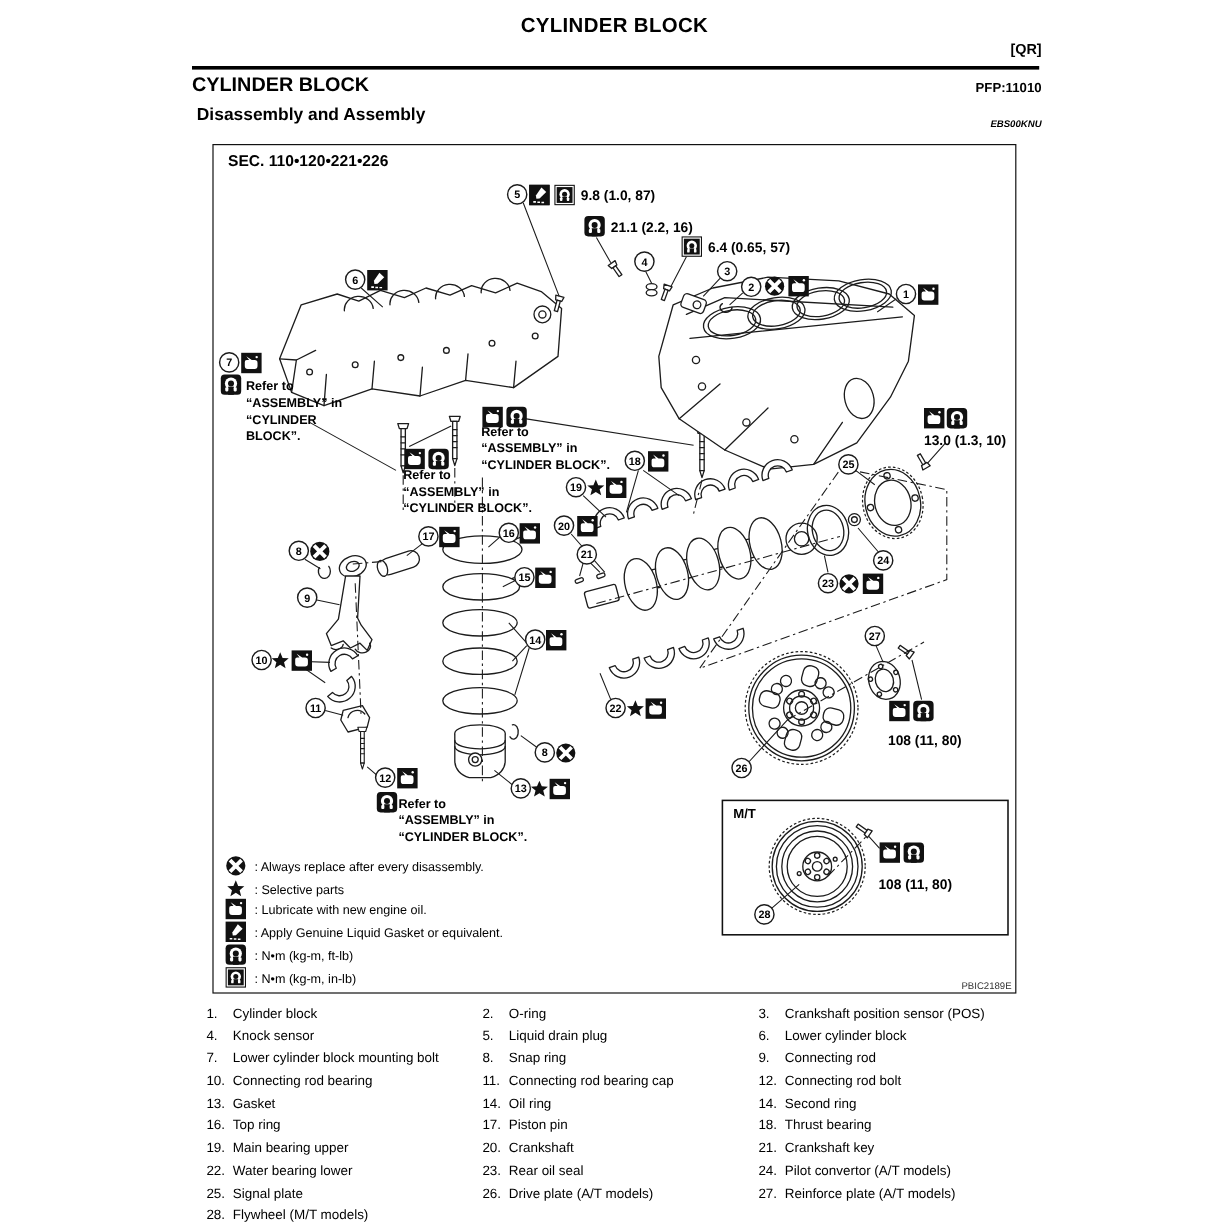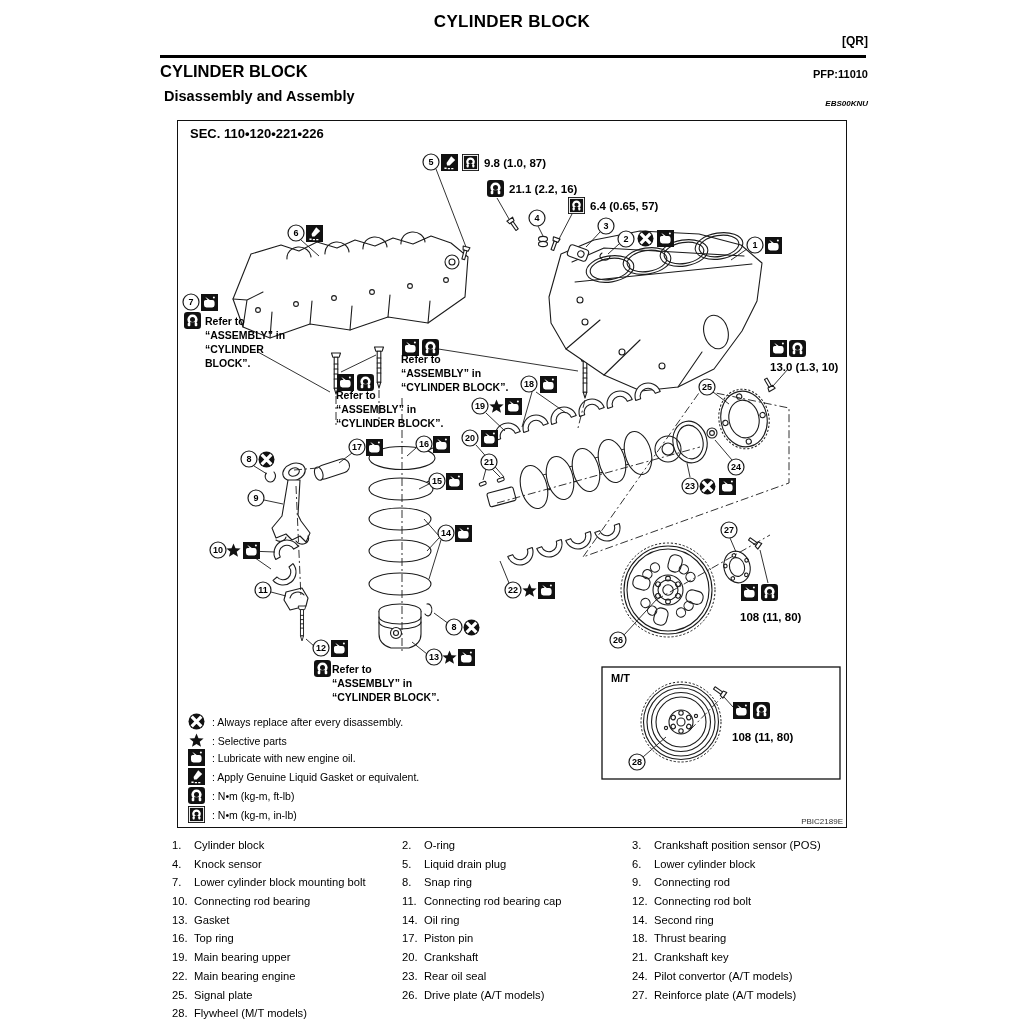--- a/index.html
+++ b/index.html
@@ -640,21 +640,21 @@
   <div class="pcell">
       <span class="pnum">20.</span>
       <span class="plbl">Crankshaft</span>
     </div>
   <div class="pcell">
       <span class="pnum">21.</span>
       <span class="plbl">Crankshaft key</span>
     </div>
   <div class="pcell">
       <span class="pnum">22.</span>
-      <span class="plbl">Main bearing engine</span>
+      <span class="plbl">Water bearing lower</span>
     </div>
   <div class="pcell">
       <span class="pnum">23.</span>
       <span class="plbl">Rear oil seal</span>
     </div>
   <div class="pcell">
       <span class="pnum">24.</span>
       <span class="plbl">Pilot convertor (A/T models)</span>
     </div>
   <div class="pcell">

